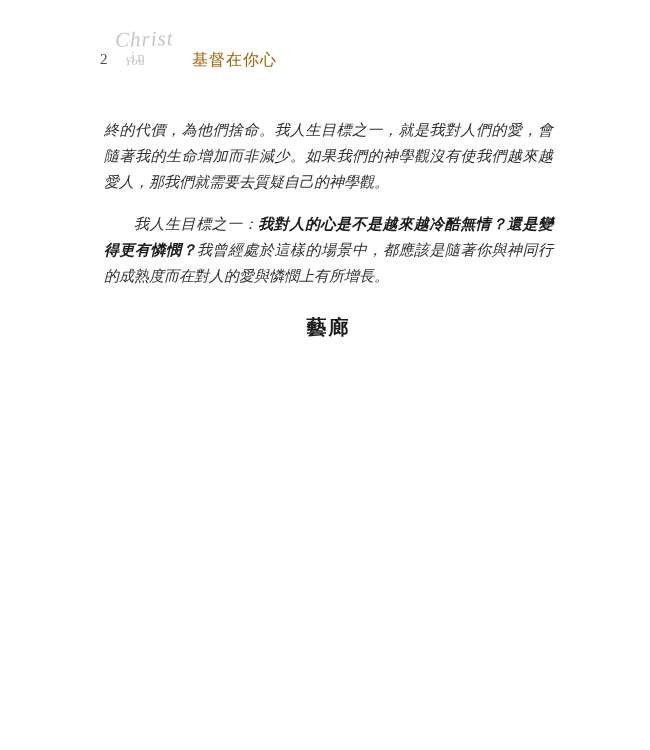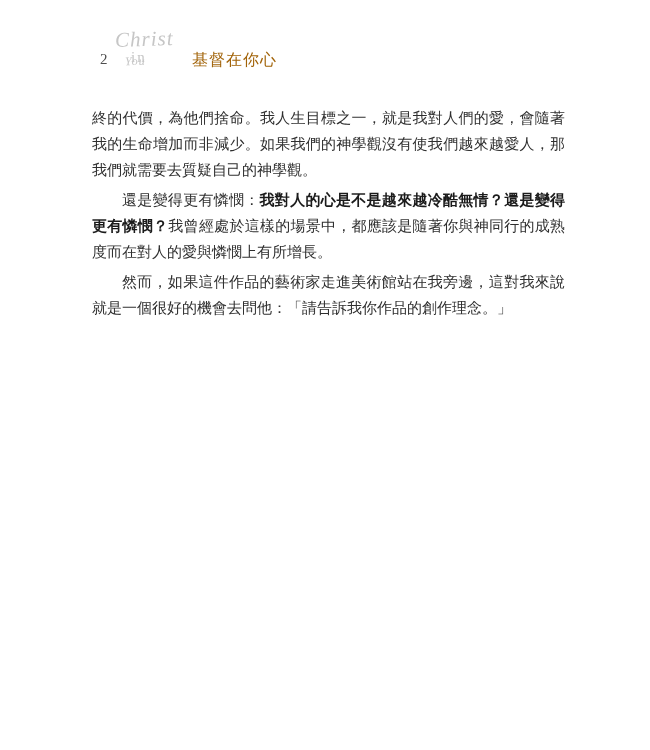--- a/index.html
+++ b/index.html
@@ -70,21 +70,22 @@
     position: absolute;
     left: 88px;
     top: 101px;
     width: 481px;
     font-size: 15px;
     line-height: 26px;
     color: #2f2f2f;
     text-align: justify;
   }
   .body-text p {
-    margin: 4px;
+    margin: 16px;
+    font-style: italic;
   }
   .body-text p.indent {
     text-indent: 2em;
   }
   .section-heading {
     font-size: 20px;
     font-weight: 700;
     text-align: center;
     letter-spacing: 2px;
     color: #1b1b1b;
@@ -109,21 +110,21 @@
     <span class="lg-in">in</span>
     <span class="lg-you">You</span>
   </div>
 
   <span class="book-title">基督在你心</span>
 
   <main class="body-text">
 
     <p>終的代價，為他們捨命。我人生目標之一，就是我對人們的愛，會隨著我的生命增加而非減少。如果我們的神學觀沒有使我們越來越愛人，那我們就需要去質疑自己的神學觀。</p>
 
-    <p class="indent"><span>還是變得更有憐憫：</span><strong class="emph">我對人的心是不是越來越冷酷無情？還是變得更有憐憫？</strong><span>我曾經處於這樣的場景中，都應該是隨著你與神同行的成熟度而在對人的愛與憐憫上有所增長。</span></p>
+    <p class="indent"><span>我人生目標之一：</span><strong class="emph">我對人的心是不是越來越冷酷無情？還是變得更有憐憫？</strong><span>我曾經處於這樣的場景中，都應該是隨著你與神同行的成熟度而在對人的愛與憐憫上有所增長。</span></p>
+
+    <h2 class="section-heading">藝廊</h2>
 
 
-
-    <p class="indent">然而，如果這件作品的藝術家走進美術館站在我旁邊，這對我來說就是一個很好的機會去問他：「請告訴我你作品的創作理念。」</p>
 
 
   </main>
 </div>
 
 </body></html>

